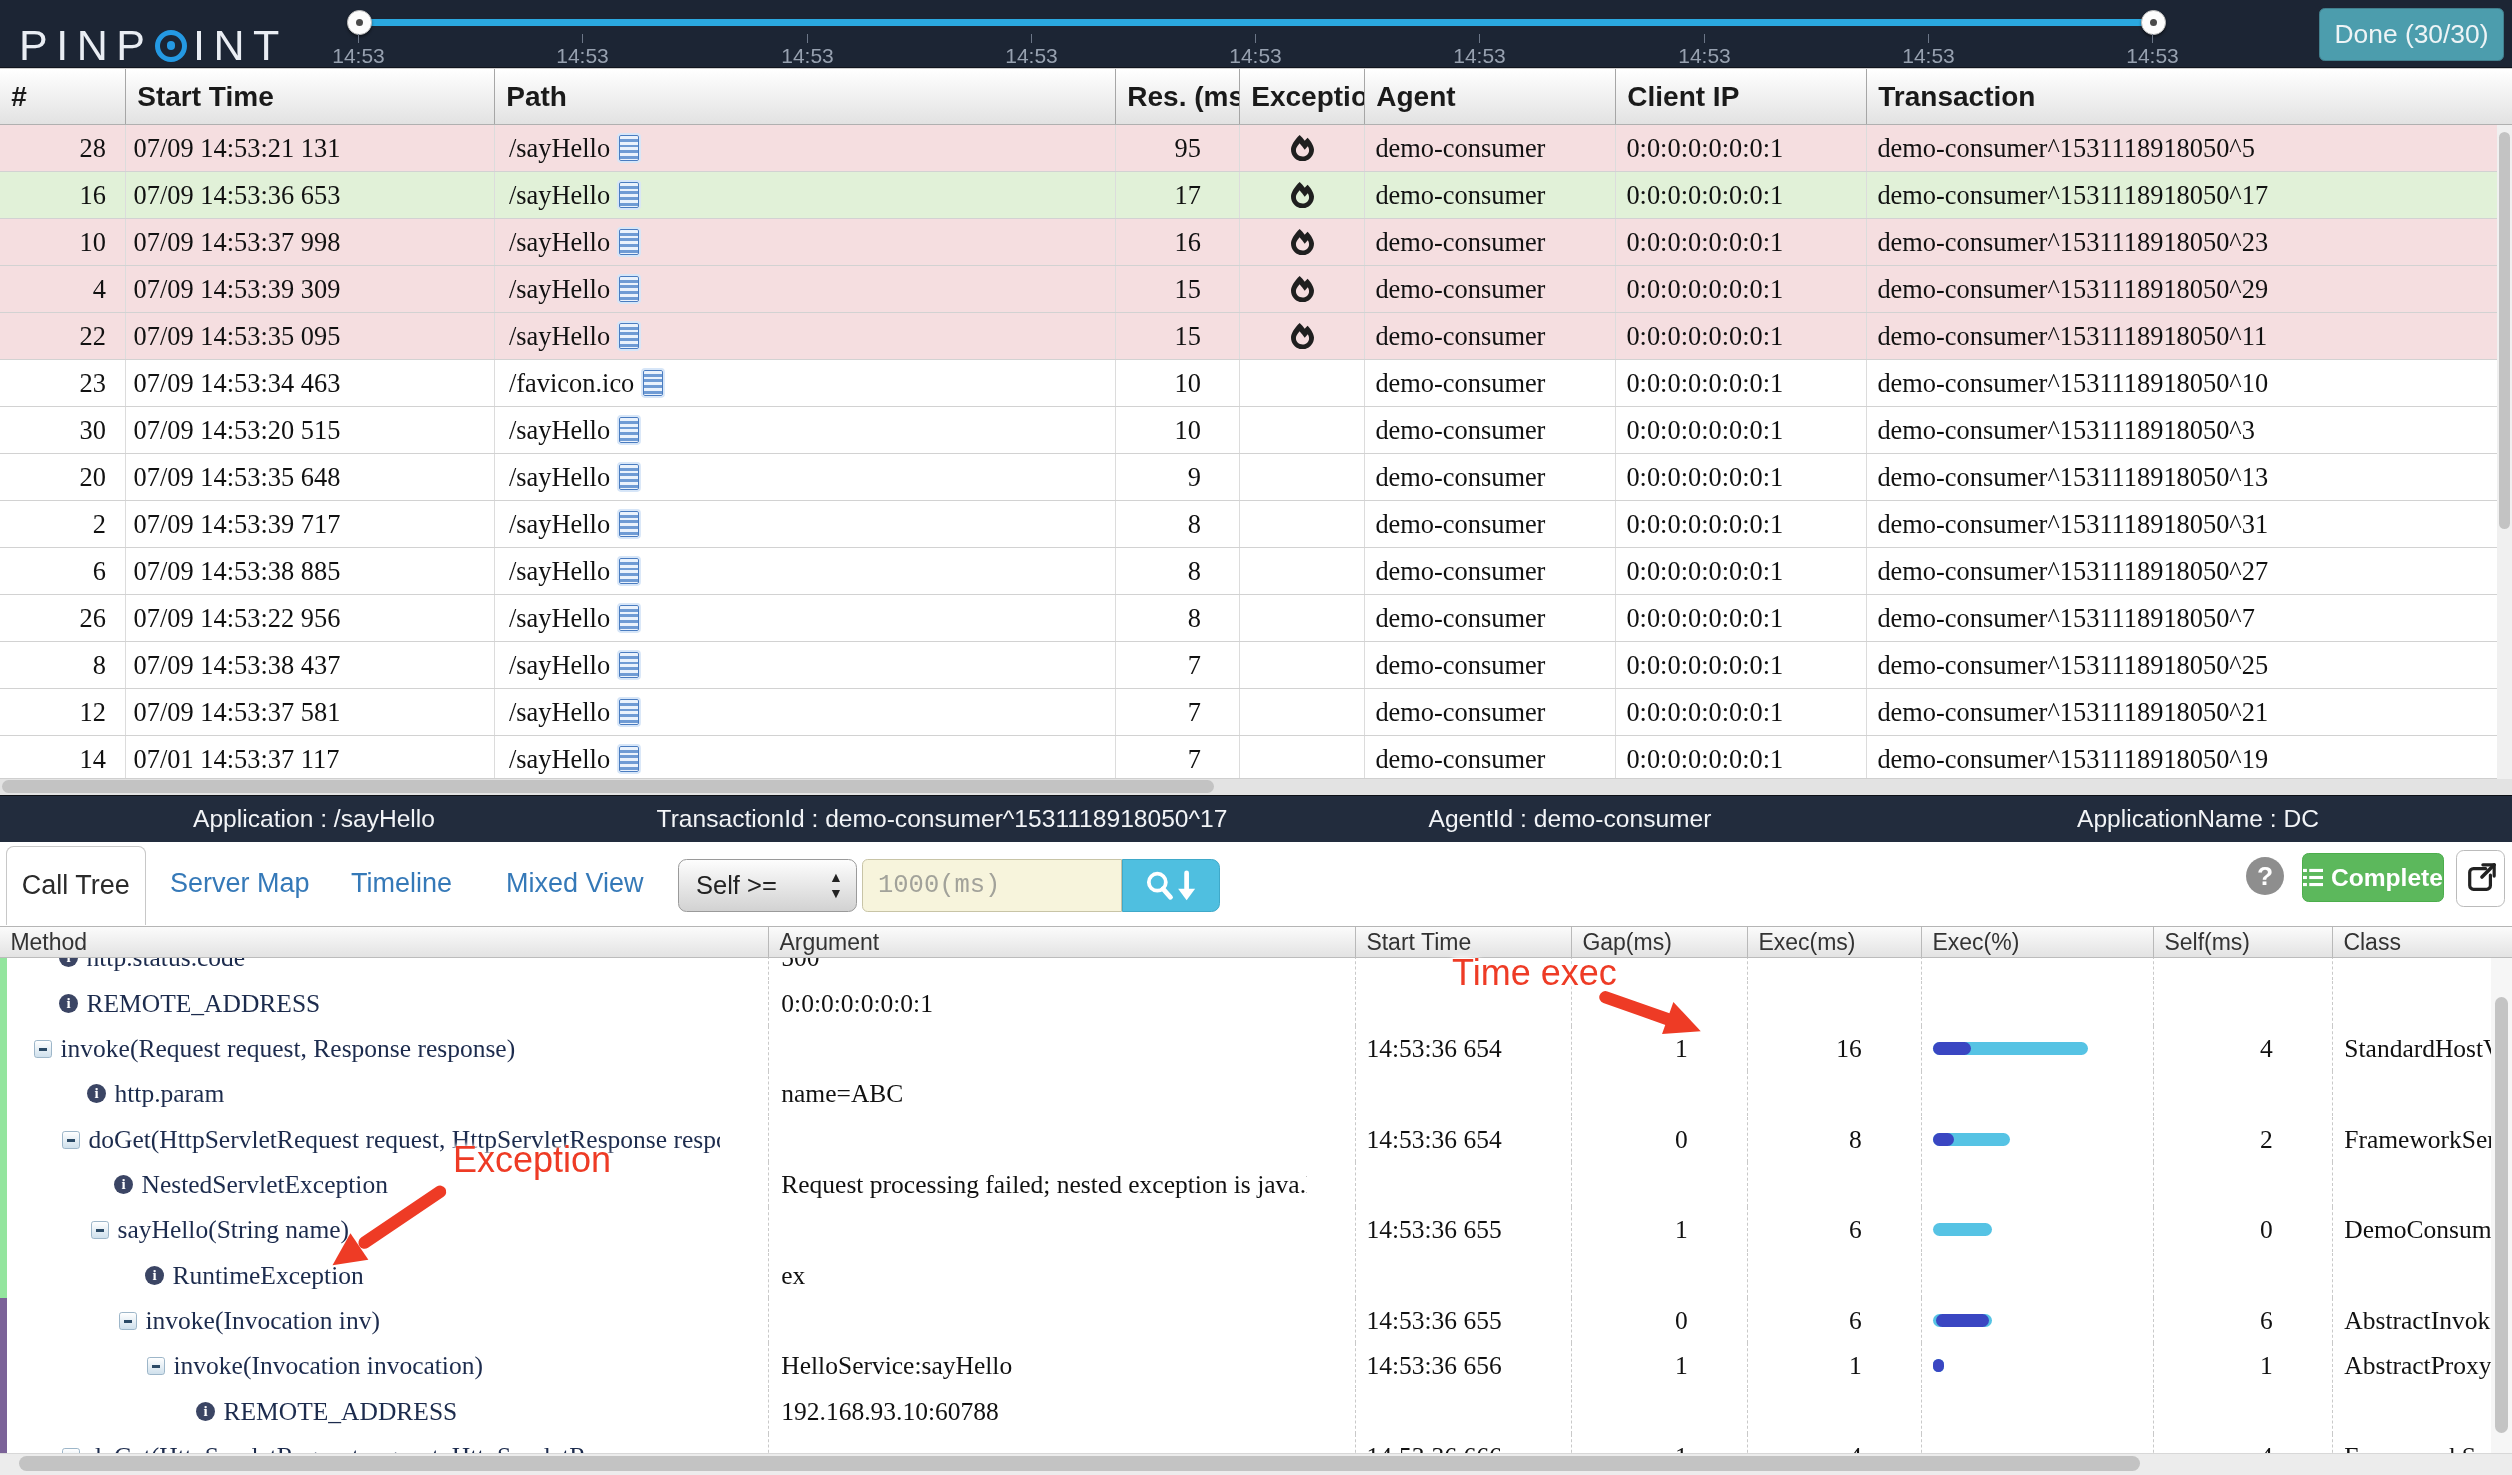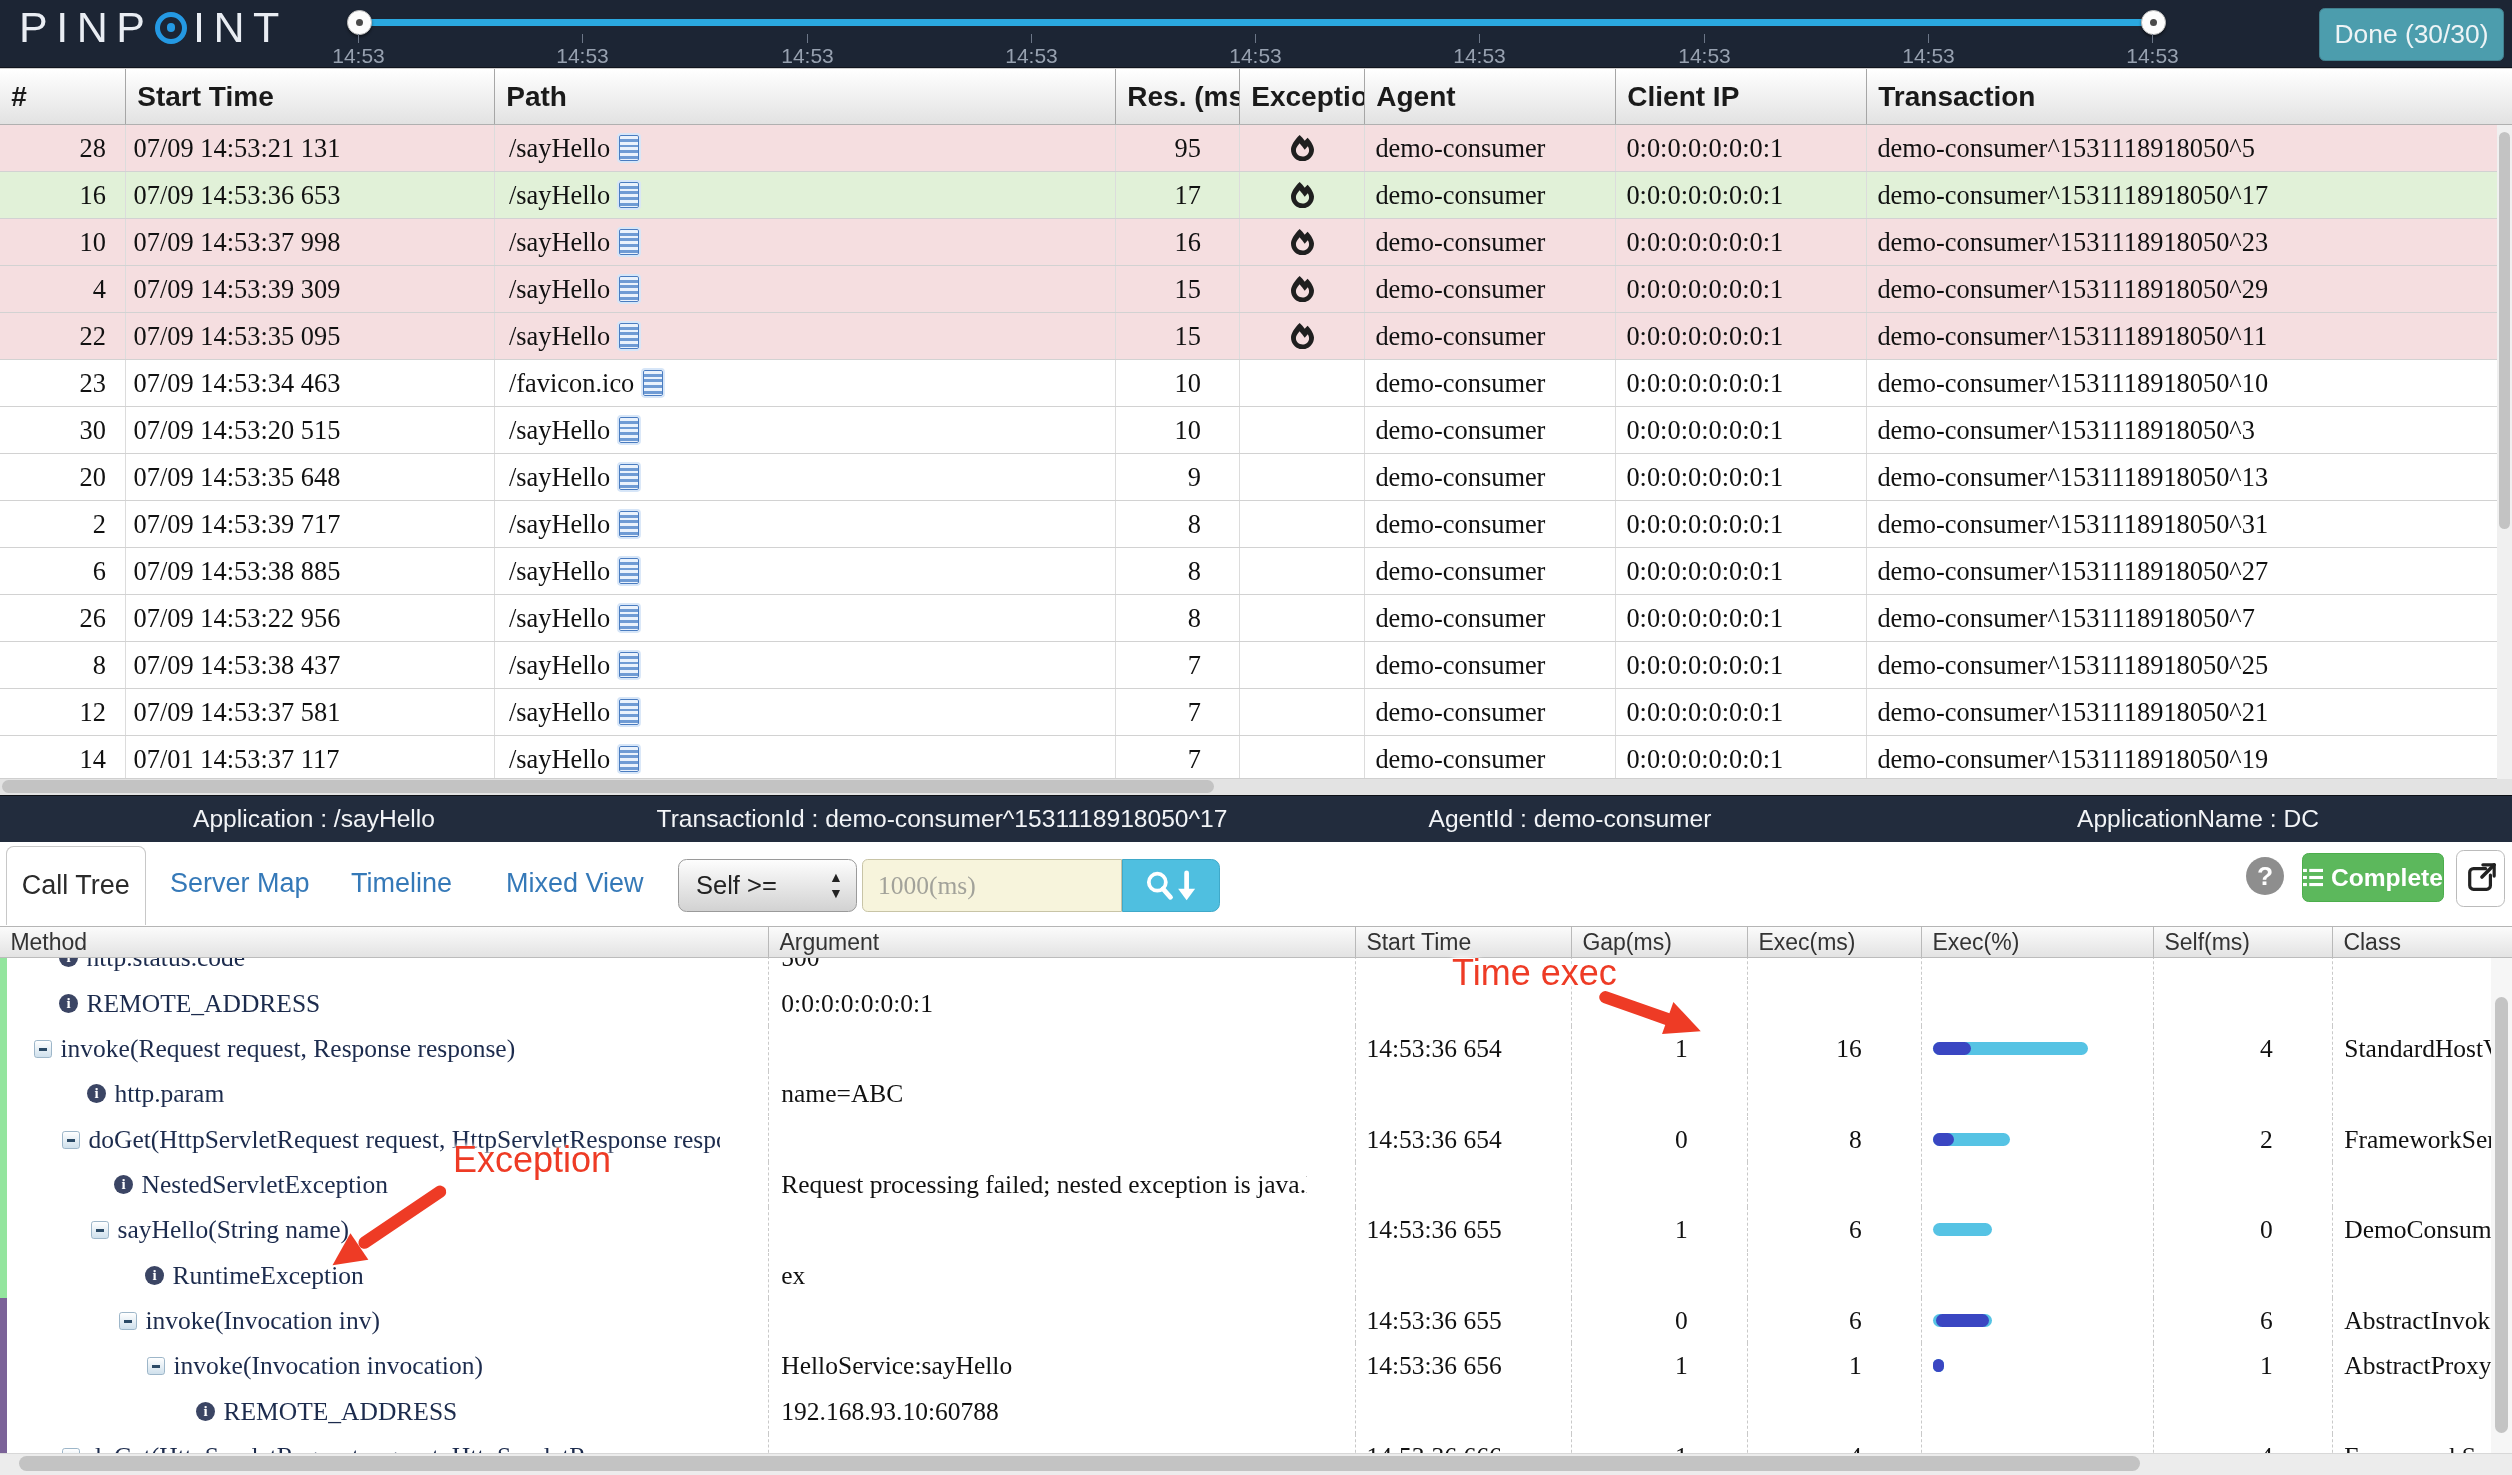--- a/index.html
+++ b/index.html
@@ -3,21 +3,21 @@
 <meta charset="utf-8">
 <style>
   * { margin:0; padding:0; box-sizing:border-box; }
   html,body { width:2512px; height:1475px; background:#fff; overflow:hidden;
               font-family:"Liberation Sans", sans-serif; }
   .abs { position:absolute; }
   #stage { position:relative; width:2512px; height:1475px; background:#fff; }
 
   
   #navbar { left:0; top:0; width:2512px; height:68px; background:#1c2534; border-bottom:1.9px solid #10141d; }
-  #logo { left:19px; top:3px; height:49px; display:flex; align-items:center; color:#e9edf3;
+  #logo { left:19px; top:21px; height:49px; display:flex; align-items:center; color:#e9edf3;
           font-size:43px; letter-spacing:8.5px; font-weight:400; }
   #logo .ring { display:inline-block; width:32px; height:32px; border:5.7px solid #2499e3; border-radius:50%;
                 position:relative; margin:0 5.7px 0 1.9px; }
   #logo .ring::after { content:""; position:absolute; left:50%; top:50%; width:8.5px; height:8.5px; margin:-4.3px 0 0 -4.3px;
                 border-radius:50%; background:#2499e3; }
   #slider-line { left:359px; top:19px; width:1794px; height:6.6px; background:#2aa8e0; border-radius:2.8px; }
   .knob { top:10.4px; width:24.6px; height:24.6px; border-radius:50%; background:#fdfdfd; border:0.9px solid #b9b9b9;
           box-shadow:0 1.9px 2.8px rgba(0,0,0,.45); }
   .knob::after { content:""; position:absolute; left:50%; top:50%; width:7.6px; height:7.6px; margin:-3.8px 0 0 -3.8px;
           border-radius:50%; background:#4a4a4a; }
@@ -68,21 +68,21 @@
                 border-radius:7.6px 7.6px 0 0; display:flex; align-items:center; justify-content:center;
                 font-size:27px; color:#2b2b2b; }
   .tab-link { top:0; height:83px; display:flex; align-items:center; font-size:27px; color:#3579b8; }
   
   #filter-select { left:678px; top:17px; width:179px; height:53px; border:0.9px solid #9a9a9a; border-radius:8.5px;
                    background:linear-gradient(#fdfdfd,#d2d2d2); display:flex; align-items:center; font-size:25.5px; color:#222;
                    padding-left:17px; }
   #filter-select .arrows { position:absolute; right:13.2px; top:9.4px; line-height:16px; font-size:14px; color:#222; text-align:center; }
   #filter-input { left:862px; top:17px; width:260px; height:53px; background:#f7f4dc; border:0.9px solid #c8c4a6;
                   border-radius:5.7px 0 0 5.7px; font-size:25.5px; color:#666; padding-left:15px;
-                  font-family:Liberation Serif, serif; }
+                  font-family:Liberation Mono, monospace; }
   #filter-input::placeholder { color:#a2a29a; }
   #search-btn { left:1122px; top:17px; width:98px; height:53px; background:#4fbfe0; border:0.9px solid #3fa9c9;
                 border-radius:0 8.5px 8.5px 0; display:flex; align-items:center; justify-content:center; }
   #help-btn { left:2246px; top:15px; width:38px; height:38px; border-radius:50%; background:#8e8e8e; color:#fff;
               font-size:26.4px; font-weight:bold; display:flex; align-items:center; justify-content:center; }
   #complete-btn { left:2302px; top:11.3px; width:142px; height:49px; background:#5cb85c; border:0.9px solid #4cae4c;
               border-radius:6.6px; color:#fff; font-size:24.6px; font-weight:bold; display:flex; align-items:center;
               justify-content:center; gap:7.6px; }
   #share-btn { left:2456px; top:7.6px; width:49px; height:57px; background:#fff; border:0.9px solid #bbb; border-radius:7.6px;
               display:flex; align-items:center; justify-content:center; }

